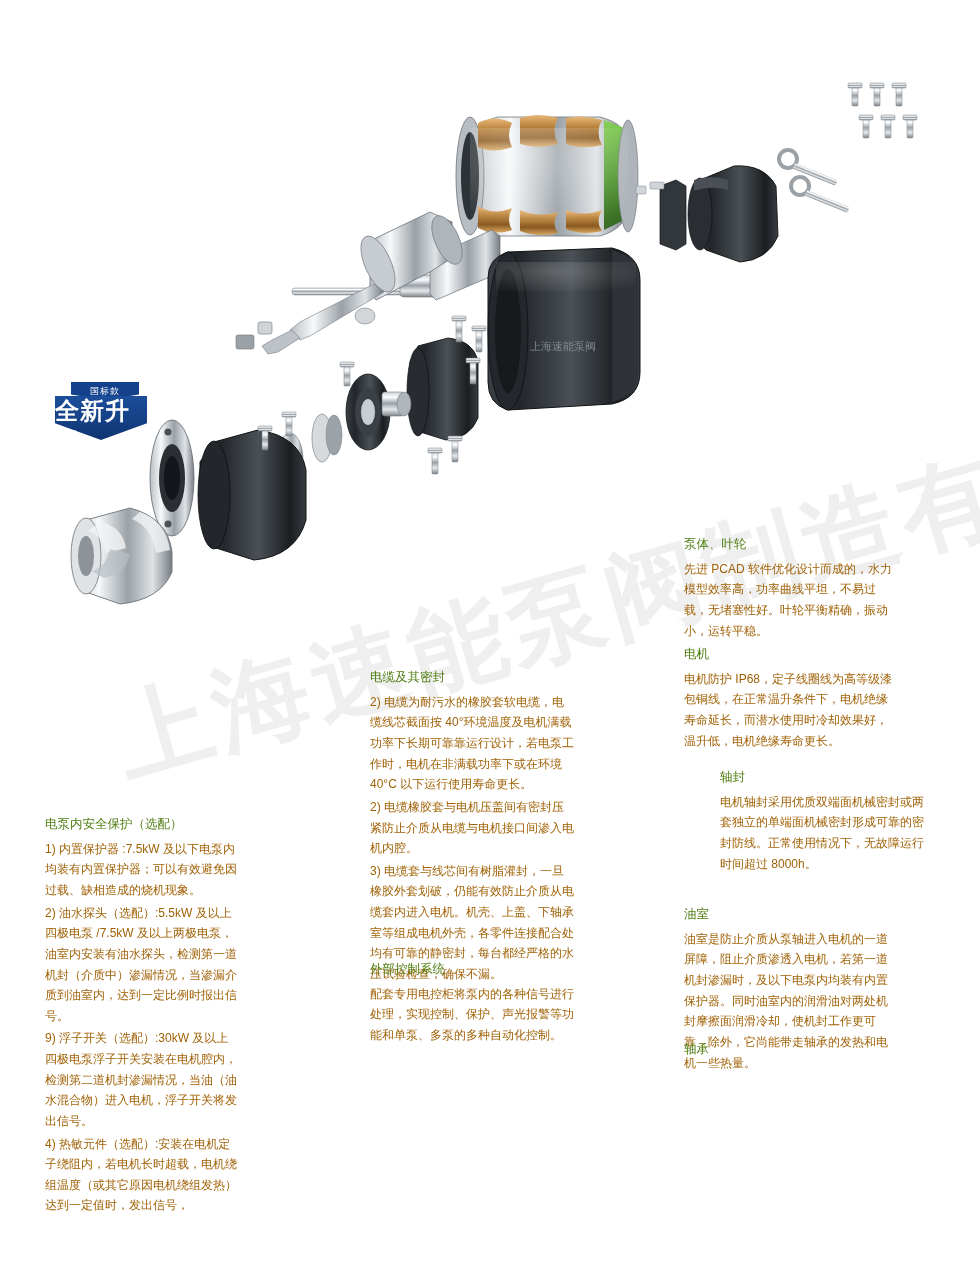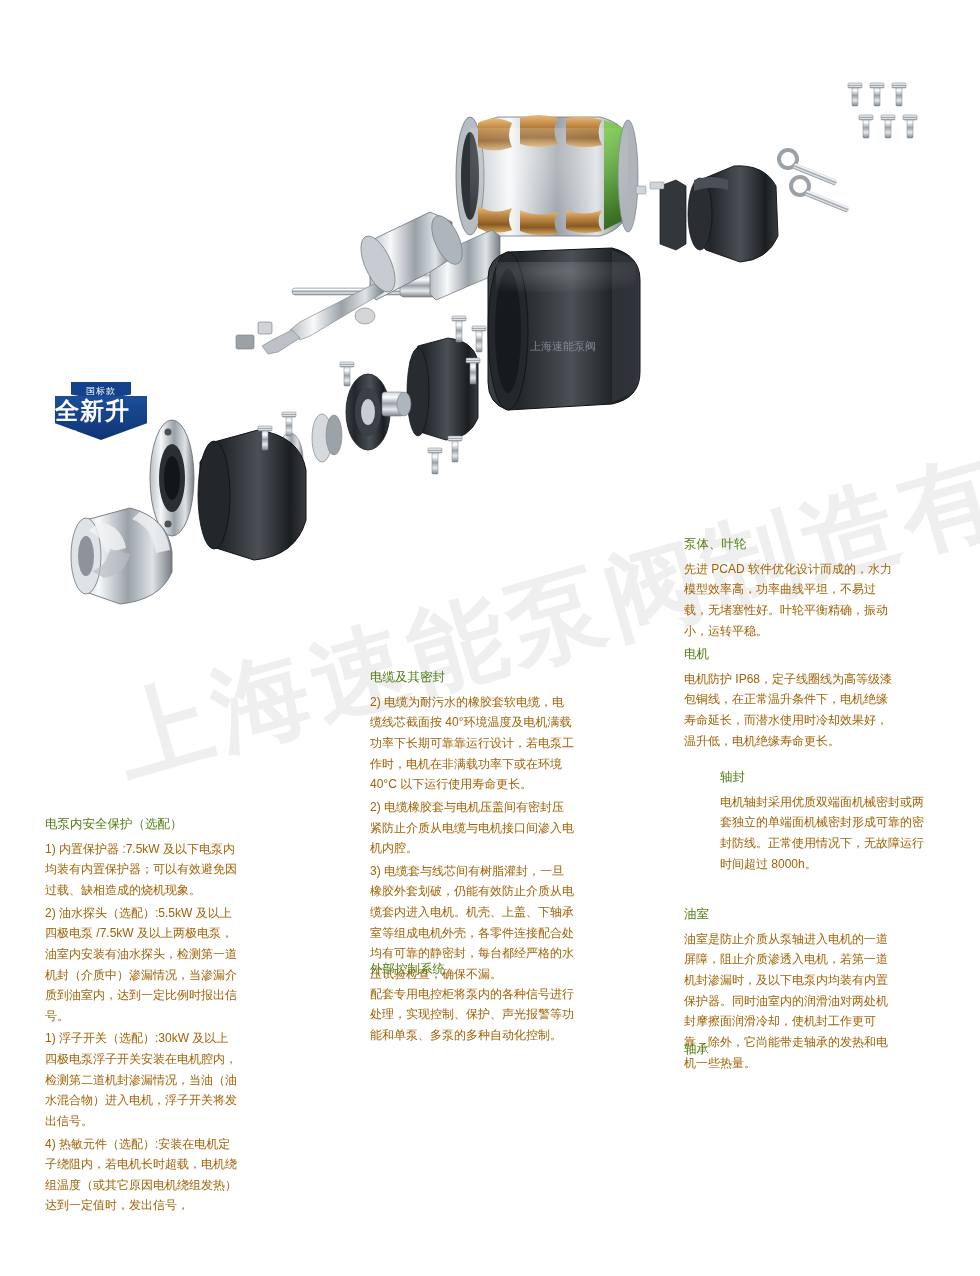--- a/index.html
+++ b/index.html
@@ -50,21 +50,21 @@
     left: 55px;
     top: 382px;
     width: 92px;
     height: 58px;
     z-index: 4;
   }
   .badge .ribbon {
     position: absolute;
     left: 16px;
     top: 0;
-    width: 60px;
+    width: 68px;
     height: 18px;
     background: #13418b;
     color: #fff;
     font-size: 9px;
     line-height: 18px;
     text-align: center;
     letter-spacing: 1px;
     clip-path: polygon(0 0, 100% 0, 100% 70%, 50% 100%, 0 70%);
   }
   .badge .shield {
@@ -311,21 +311,21 @@
 
 <div class="badge">
   <div class="ribbon">国标款</div>
   <div class="shield">全新升级</div>
 </div>
 
 <div class="txtblock" id="block-safety">
   <h4>电泵内安全保护（选配）</h4>
   <p>1) 内置保护器 :7.5kW 及以下电泵内均装有内置保护器；可以有效避免因过载、缺相造成的烧机现象。</p>
   <p>2) 油水探头（选配）:5.5kW 及以上四极电泵 /7.5kW 及以上两极电泵，油室内安装有油水探头，检测第一道机封（介质中）渗漏情况，当渗漏介质到油室内，达到一定比例时报出信号。</p>
-  <p>1) 浮子开关（选配）:30kW 及以上四极电泵浮子开关安装在电机腔内，检测第二道机封渗漏情况，当油（油水混合物）进入电机，浮子开关将发出信号。</p>
+  <p>9) 浮子开关（选配）:30kW 及以上四极电泵浮子开关安装在电机腔内，检测第二道机封渗漏情况，当油（油水混合物）进入电机，浮子开关将发出信号。</p>
   <p>4) 热敏元件（选配）:安装在电机定子绕阻内，若电机长时超载，电机绕组温度（或其它原因电机绕组发热）达到一定值时，发出信号，</p>
 </div>
 
 <div class="txtblock" id="block-cable">
   <h4>电缆及其密封</h4>
   <p>2) 电缆为耐污水的橡胶套软电缆，电缆线芯截面按 40°环境温度及电机满载功率下长期可靠靠运行设计，若电泵工作时，电机在非满载功率下或在环境 40°C 以下运行使用寿命更长。</p>
   <p>2) 电缆橡胶套与电机压盖间有密封压紧防止介质从电缆与电机接口间渗入电机内腔。</p>
   <p>3) 电缆套与线芯间有树脂灌封，一旦橡胶外套划破，仍能有效防止介质从电缆套内进入电机。机壳、上盖、下轴承室等组成电机外壳，各零件连接配合处均有可靠的静密封，每台都经严格的水压试验检查，确保不漏。</p>
 </div>
 

